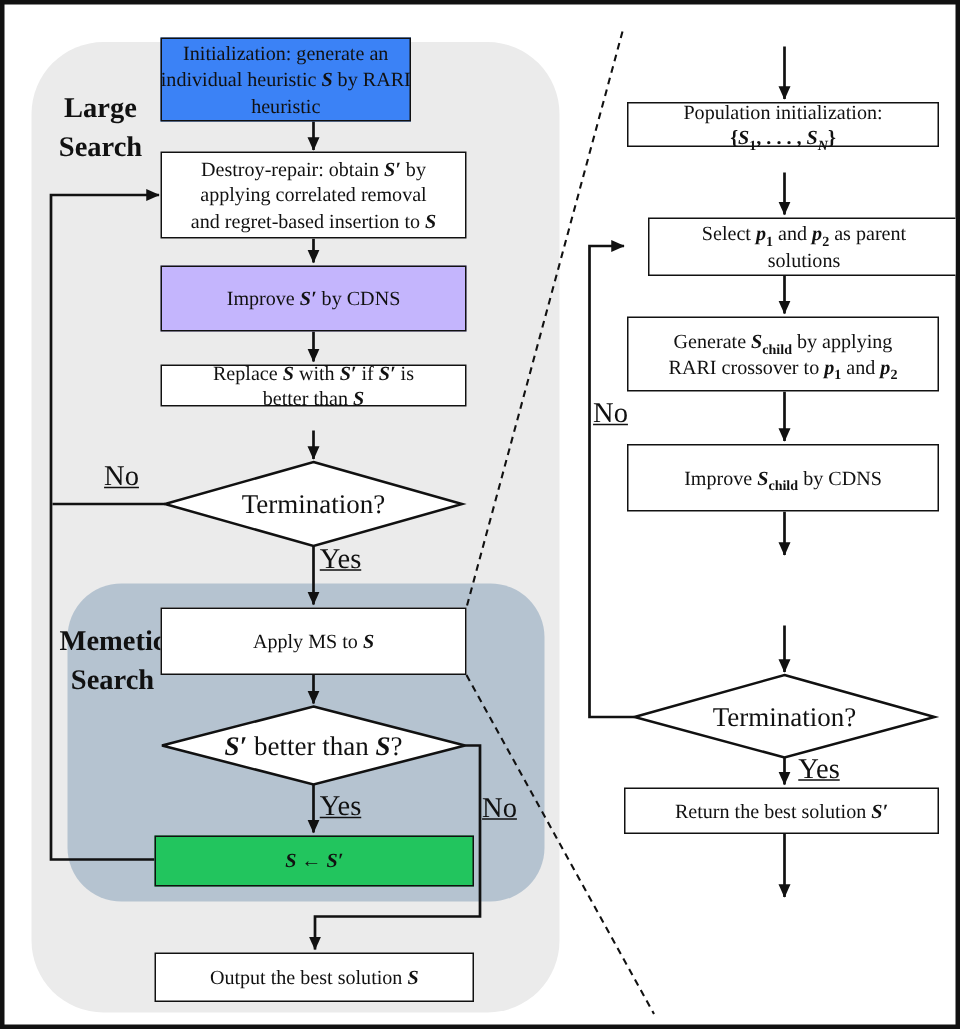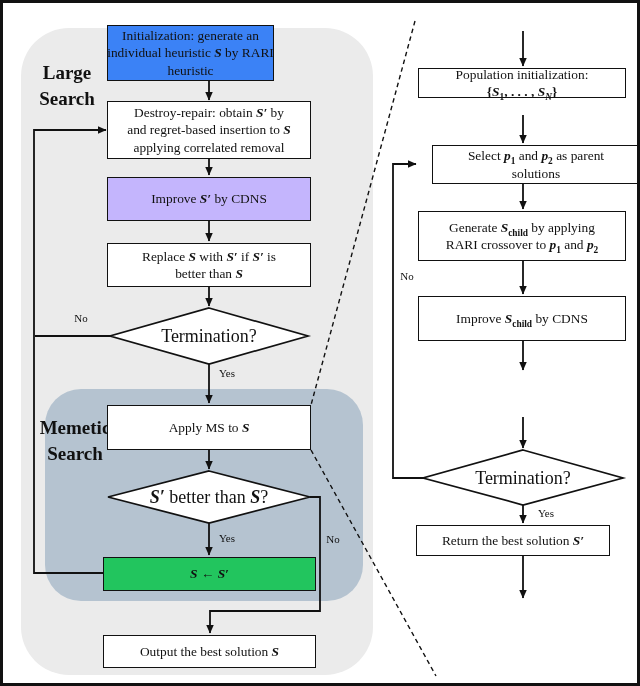--- a/index.html
+++ b/index.html
@@ -20,21 +20,21 @@
     position:absolute; background:#fff; border:1.6px solid var(--line,#111);
     box-sizing:border-box; display:flex; flex-direction:column; justify-content:center;
     align-items:center; text-align:center; font-size:13.4px; line-height:1.3;
   }
   .dtext {
     position:absolute; display:flex; flex-direction:column; justify-content:center;
     align-items:center; text-align:center; font-size:18px;
   }
   .rich-line { white-space:nowrap; }
   .elabel {
-    position:absolute; transform:translate(-50%,-50%); font-size:11px; line-height:1;
+    position:absolute; transform:translate(-50%,-50%); font-size:19px; line-height:1;text-decoration:underline;
   }
   .seclabel {
     position:absolute; font-weight:bold; font-size:19px; line-height:1.35; text-align:center;
   }
   .mvar { font-weight:bold; font-style:italic; }
   .mbold { font-weight:bold; }
   sub { line-height:0; font-size:0.7em; }
   .mvar sub { font-style:normal; font-weight:bold; }
   .mvar sub.subi { font-style:italic; }
 </style>
@@ -91,27 +91,27 @@
       <div class="rich-line"><span>Search</span></div>
     </div>
 
   <div class="node" style="left: 104px; top: 22px; width: 167px; height: 56px; background: #3b82f6;">
       <div class="rich-line"><span>Initialization: generate an</span></div>
       <div class="rich-line"><span>individual heuristic </span><span class="mvar">S</span><span> by RARI</span></div>
       <div class="rich-line"><span>heuristic</span></div>
     </div>
   <div class="node" style="left: 104px; top: 98px; width: 204px; height: 58px; background: rgb(255, 255, 255);">
       <div class="rich-line"><span>Destroy-repair: obtain </span><span class="mvar">S′</span><span> by</span></div>
+      <div class="rich-line"><span>applying correlated removal</span></div>
       <div class="rich-line"><span>and regret-based insertion to </span><span class="mvar">S</span></div>
-      <div class="rich-line"><span>applying correlated removal</span></div>
     </div>
   <div class="node" style="left: 104px; top: 174px; width: 204px; height: 44px; background: #c4b5fd;">
       <div class="rich-line"><span>Improve </span><span class="mvar">S′</span><span> by CDNS</span></div>
     </div>
-  <div class="node" style="left: 104px; top: 240px; width: 204px; height: 44px; background: rgb(255, 255, 255);">
+  <div class="node" style="left: 104px; top: 240px; width: 204px; height: 28px; background: rgb(255, 255, 255);">
       <div class="rich-line"><span>Replace </span><span class="mvar">S</span><span> with </span><span class="mvar">S′</span><span> if </span><span class="mvar">S′</span><span> is</span></div>
       <div class="rich-line"><span>better than </span><span class="mvar">S</span></div>
     </div>
   <div class="dtext" style="left:104px; top:318px; width:204px; height:30px;">
       <div class="rich-line"><span>Termination?</span></div>
     </div>
   <div class="node" style="left: 104px; top: 402px; width: 204px; height: 45px; background: rgb(255, 255, 255);">
       <div class="rich-line"><span>Apply MS to </span><span class="mvar">S</span></div>
     </div>
   <div class="dtext" style="left:104px; top:479px; width:204px; height:30px;">
@@ -140,20 +140,20 @@
   <div class="node" style="left: 415px; top: 208px; width: 208px; height: 50px; background: rgb(255, 255, 255);">
       <div class="rich-line"><span>Generate </span><span class="mvar">S<sub>child</sub></span><span> by applying</span></div>
       <div class="rich-line"><span>RARI crossover to </span><span class="mvar">p<sub>1</sub></span><span> and </span><span class="mvar">p<sub>2</sub></span></div>
     </div>
   <div class="node" style="left: 415px; top: 293px; width: 208px; height: 45px; background: rgb(255, 255, 255);">
       <div class="rich-line"><span>Improve </span><span class="mvar">S<sub>child</sub></span><span> by CDNS</span></div>
     </div>
   <div class="dtext" style="left:420px; top:460px; width:200px; height:30px;">
       <div class="rich-line"><span>Termination?</span></div>
     </div>
-  <div class="node" style="left: 413px; top: 522px; width: 194px; height: 31px; background: rgb(255, 255, 255);">
+  <div class="node" style="left: 413px; top: 522px; width: 210px; height: 31px; background: rgb(255, 255, 255);">
       <div class="rich-line"><span>Return the best solution </span><span class="mvar">S′</span></div>
     </div>
 
   <span class="elabel" style="left:404px; top:273px;">No</span>
   <span class="elabel" style="left:543px; top:510px;">Yes</span>
 
 </div>
 
 </body></html>

